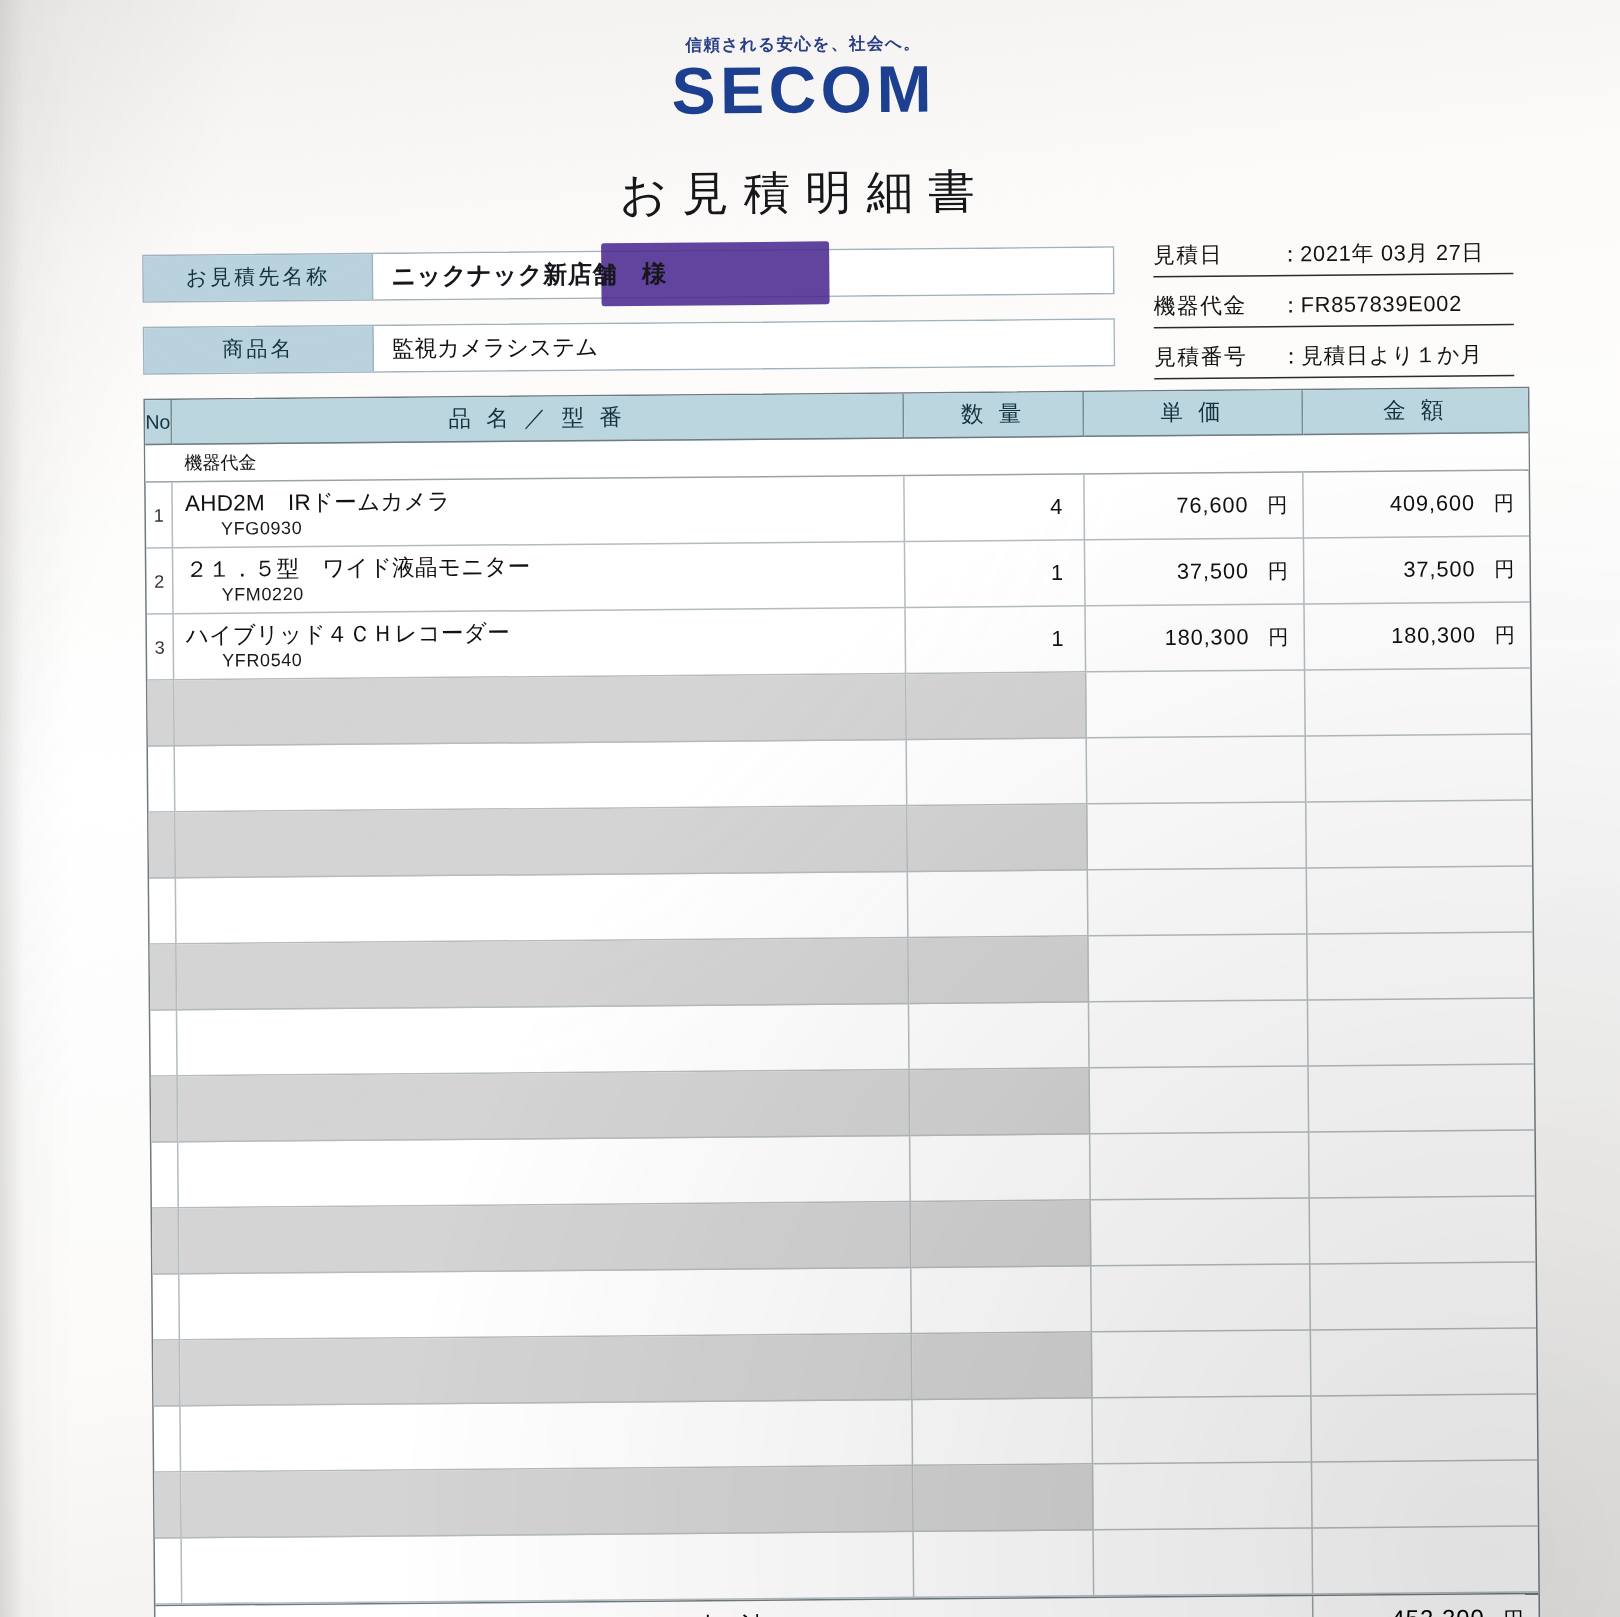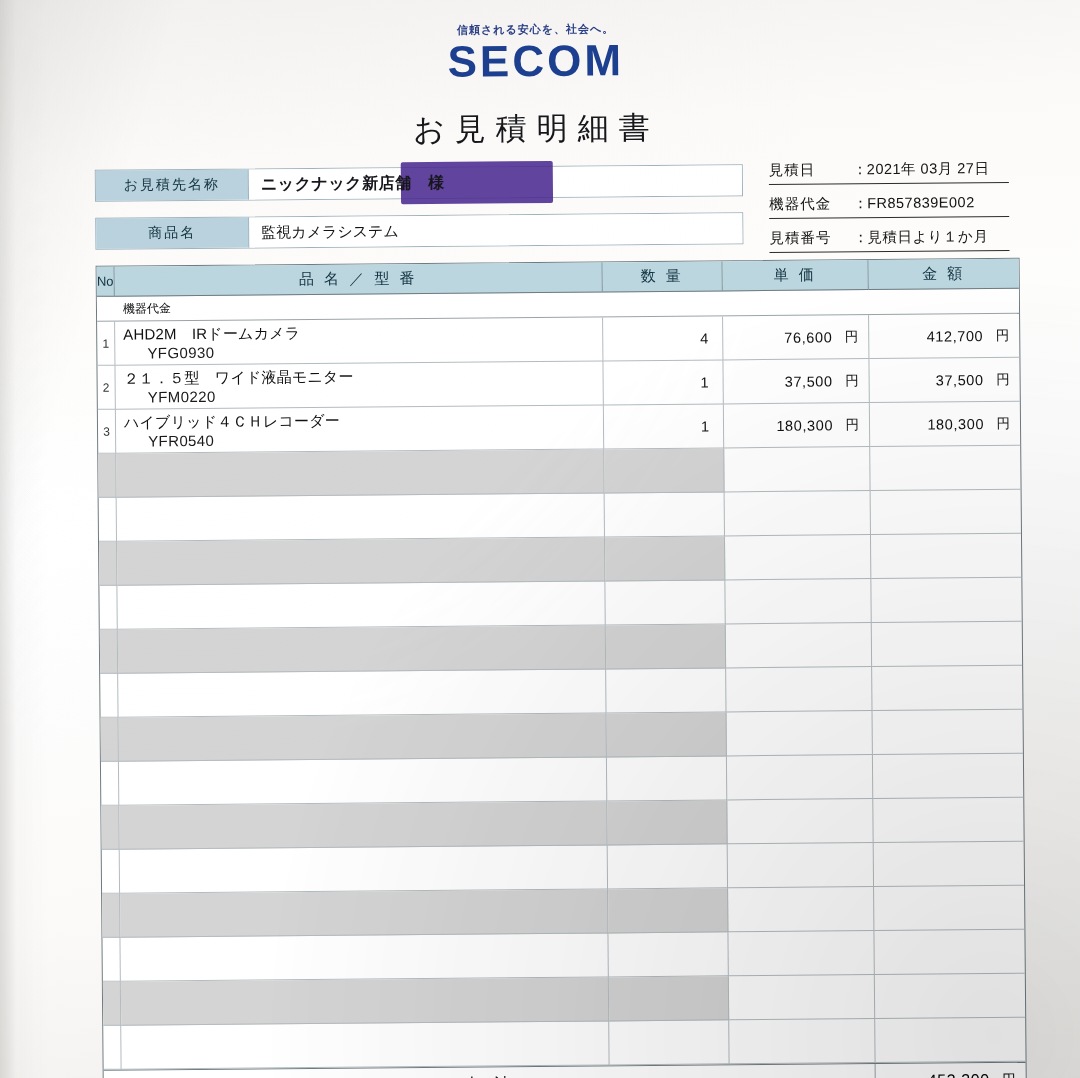--- a/index.html
+++ b/index.html
@@ -201,21 +201,21 @@
     font-size: 14.5px;
     color: #111;
     min-height: 44px;
     display: flex;
     align-items: center;
   }
   .item .cell:last-child { border-right: none; }
   .item .c-no { justify-content: center; font-size: 12px; color: #333; }
   .item .c-name { flex-direction: column; align-items: flex-start; justify-content: center; padding: 3px 0 3px 8px; }
   .item .c-name .l1 { font-size: 15px; letter-spacing: .2px; }
-  .item .c-name .l2 { font-size: 15px; padding-left: 24px; letter-spacing: .4px; color: #1a1a1a; }
+  .item .c-name .l2 { font-size: 12px; padding-left: 24px; letter-spacing: .4px; color: #1a1a1a; }
   .item .c-qty { justify-content: flex-end; padding-right: 14px; }
   .num { display: flex; align-items: center; justify-content: flex-end; width: 100%; padding-right: 10px; box-sizing: border-box; }
   .num .v { letter-spacing: .6px; }
   .num .u { width: 26px; text-align: right; font-size: 13.5px; }
 
   .blank .cell {
     border-right: 1px solid #b3bcc0;
     border-bottom: 1px solid #b3bcc0;
     height: 44px;
     box-sizing: border-box;
@@ -311,21 +311,21 @@
         </div>
         <div class="cell c-qty">4</div>
         <div class="cell c-unit">
           <span class="num">
               <span class="v">76,600</span>
               <span class="u">円</span>
             </span>
         </div>
         <div class="cell c-amt">
           <span class="num">
-              <span class="v">412,700</span>
+              <span class="v">409,600</span>
               <span class="u">円</span>
             </span>
         </div>
       </div>
 
       <div class="trow item">
         <div class="cell c-no">2</div>
         <div class="cell c-name">
           <span class="l1">２１．５型　ワイド液晶モニター</span>
           <span class="l2">YFM0220</span>

